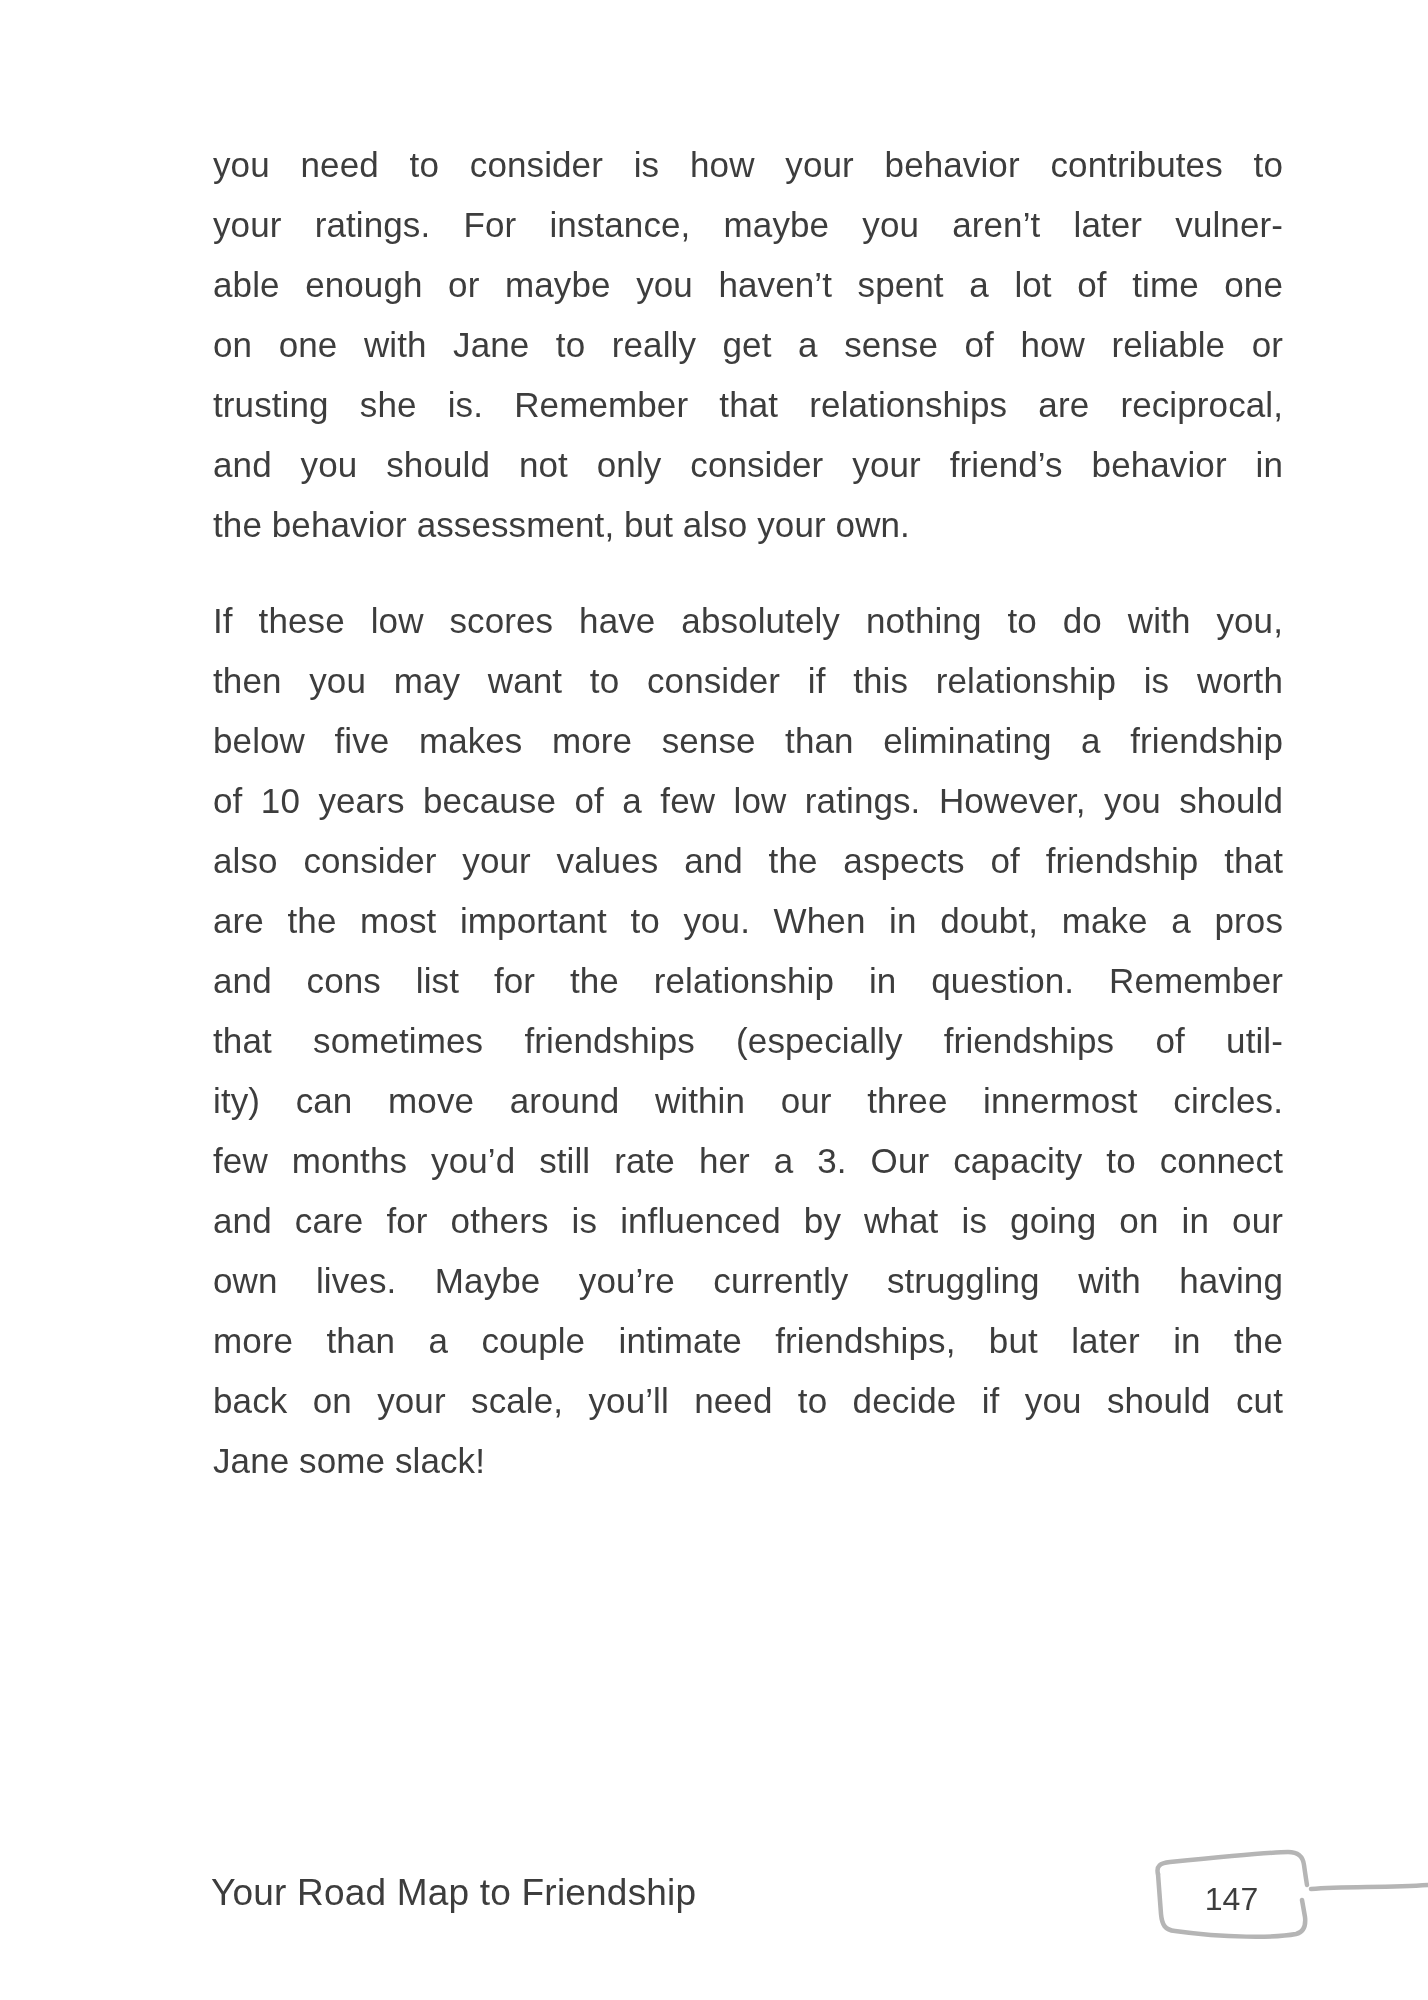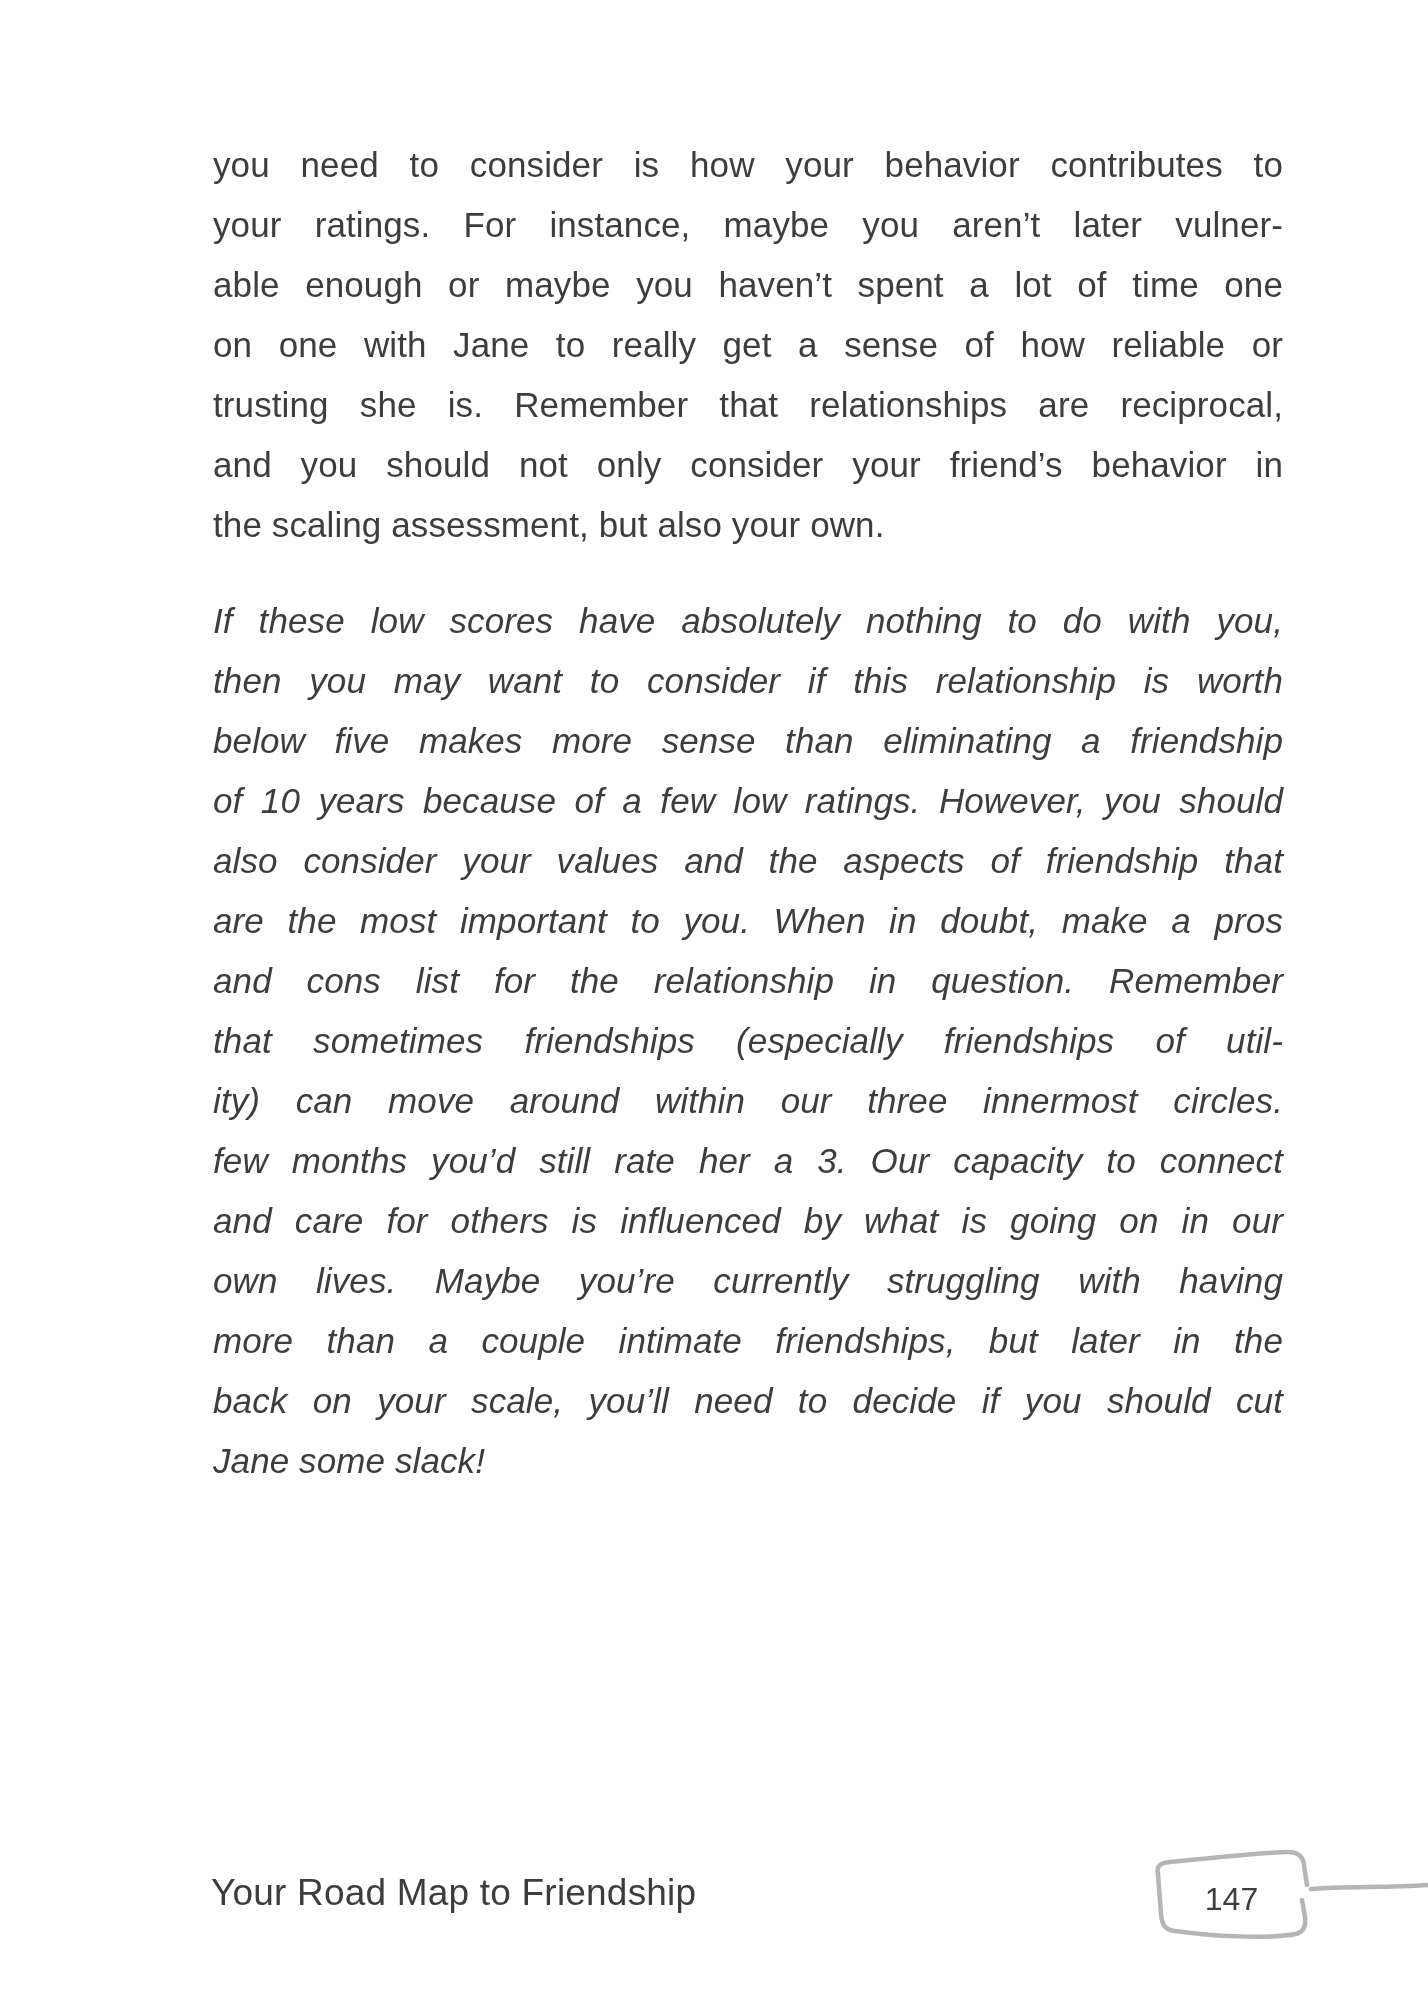--- a/index.html
+++ b/index.html
@@ -21,21 +21,21 @@
     position: absolute;
     left: 213px;
     top: 135px;
     width: 1070px;
     font-size: 35px;
     font-weight: 300;
     line-height: 60px;
     letter-spacing: 0.1px;
   }
   .paragraph { margin: 0 0 36px 0; }
-  .paragraph:last-child { margin-bottom: 0; font-style: italic; }
+  .paragraph:last-child { margin-bottom: 0; }
   .line {
     text-align: justify;
     text-align-last: justify;
     white-space: nowrap;
   }
   .line.para-last {
     text-align-last: left;
   }
   
   #running-title {
@@ -86,21 +86,21 @@
 <div id="page">
 
   <div id="body-text">
       <div class="paragraph">
         <div class="line">you need to consider is how your behavior contributes to</div>
         <div class="line">your ratings. For instance, maybe you aren’t later vulner-</div>
         <div class="line">able enough or maybe you haven’t spent a lot of time one</div>
         <div class="line">on one with Jane to really get a sense of how reliable or</div>
         <div class="line">trusting she is. Remember that relationships are reciprocal,</div>
         <div class="line">and you should not only consider your friend’s behavior in</div>
-        <div class="line para-last">the scaling assessment, but also your own.</div>
+        <div class="line para-last">the behavior assessment, but also your own.</div>
       </div>
       <div class="paragraph">
         <div class="line">If these low scores have absolutely nothing to do with you,</div>
         <div class="line">then you may want to consider if this relationship is worth</div>
         <div class="line">below five makes more sense than eliminating a friendship</div>
         <div class="line">of 10 years because of a few low ratings. However, you should</div>
         <div class="line">also consider your values and the aspects of friendship that</div>
         <div class="line">are the most important to you. When in doubt, make a pros</div>
         <div class="line">and cons list for the relationship in question. Remember</div>
         <div class="line">that sometimes friendships (especially friendships of util-</div>

